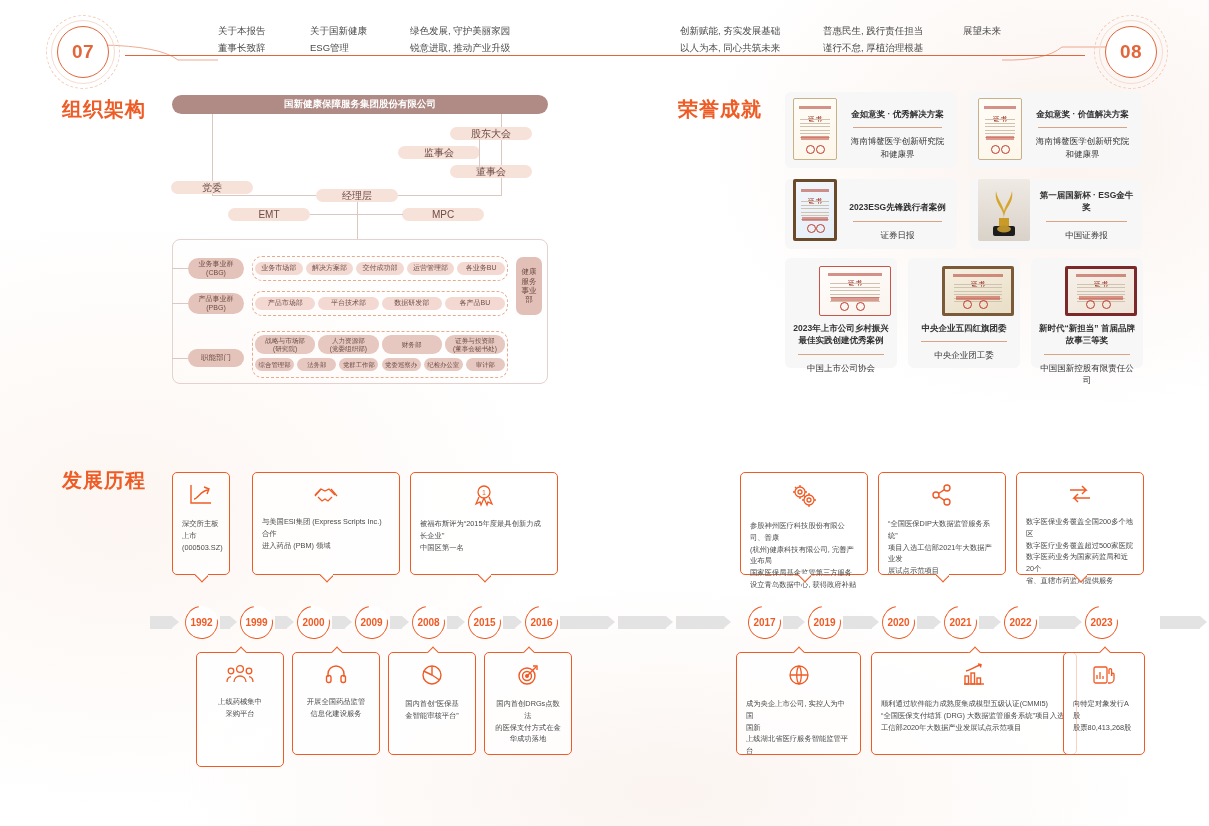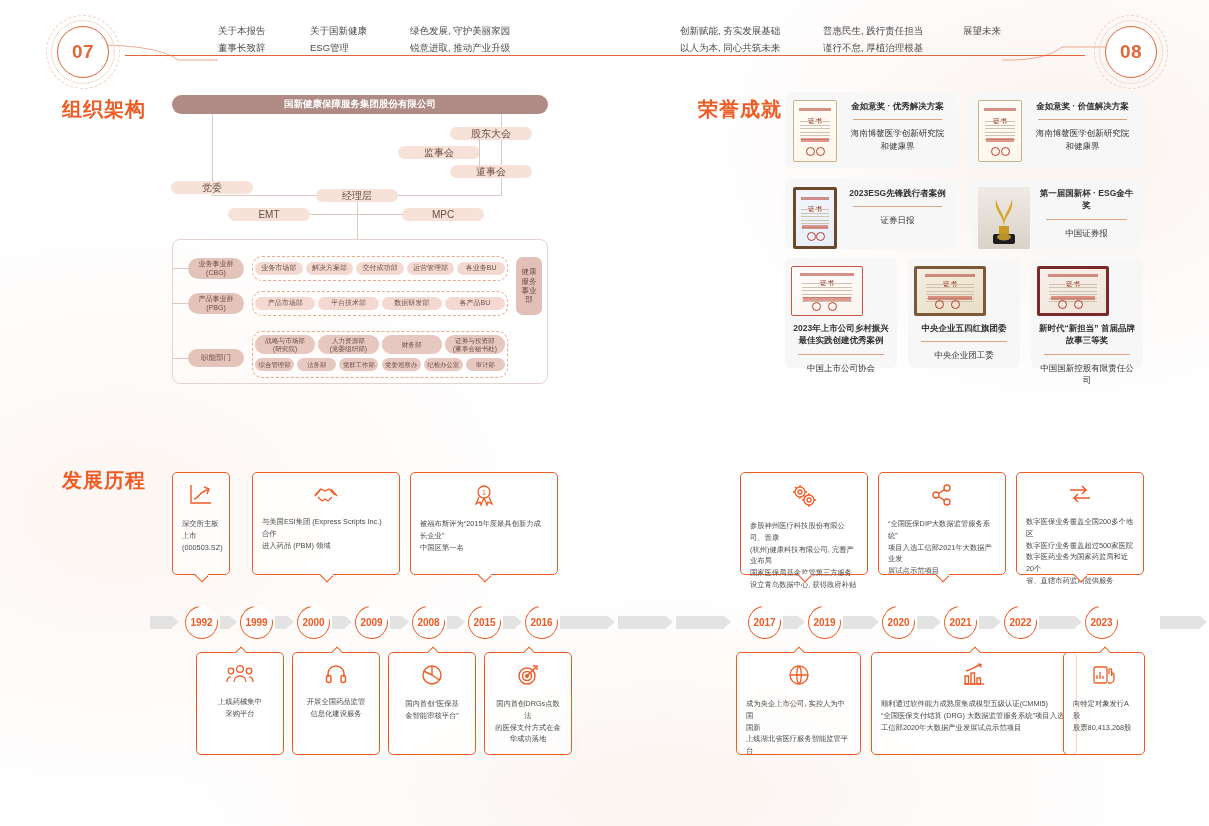--- a/index.html
+++ b/index.html
@@ -84,21 +84,21 @@
   .vert-pill {
     position:absolute; background:#e2c0b7; border-radius:7px; color:#6d4c44;
     font-size:7.5px; display:flex; align-items:center; justify-content:center;
     text-align:center; line-height:1.25; padding:2px;
   }
 
   
   .honors { position: absolute; left: 785px; top: 92px; width: 360px; }
   .honor-card {
     position: absolute; background: #f7f7f7; border-radius: 6px;
-    display: flex; align-items: flex-start; padding: 8px;
+    display: flex; align-items: flex-end; padding: 8px;
   }
   .honor-card.stack { flex-direction: column; justify-content: flex-start; padding: 8px 6px; }
   .cert {
     flex: 0 0 auto; border-radius: 2px; overflow: hidden; position: relative;
     background: #fdfbf7;
   }
   .honor-txt { flex: 1; padding-left: 9px; }
   .honor-name {
     font-size: 8.5px; color: #333; text-align: center; line-height: 1.45; font-weight:600;
   }
@@ -278,21 +278,21 @@
 (董事会秘书处)</div>
         <div class="pill lvl5" style="left: 85px; top: 263px; width: 39.1667px; height: 13px; font-size: 6.4px;">综合管理部</div>
         <div class="pill lvl5" style="left: 127.167px; top: 263px; width: 39.1667px; height: 13px; font-size: 6.4px;">法务部</div>
         <div class="pill lvl5" style="left: 169.333px; top: 263px; width: 39.1667px; height: 13px; font-size: 6.4px;">党群工作部</div>
         <div class="pill lvl5" style="left: 211.5px; top: 263px; width: 39.1667px; height: 13px; font-size: 6.4px;">党委巡察办</div>
         <div class="pill lvl5" style="left: 253.667px; top: 263px; width: 39.1667px; height: 13px; font-size: 6.4px;">纪检办公室</div>
         <div class="pill lvl5" style="left: 295.833px; top: 263px; width: 39.1667px; height: 13px; font-size: 6.4px;">审计部</div>
       </div>
   </div>
 
-  <div class="sect-title" style="left:678px; top:96px;margin-left:20px;">荣誉成就</div>
+  <div class="sect-title" style="left:678px; top:96px;">荣誉成就</div>
   <div class="honors" id="honors">
       <div class="honor-card" style="left: 0px; top: 0px; width: 172px; height: 76px;">
         <div class="cert cert-gold" style="width: 44px; height: 62px;">
     <div class="cert-hdr"></div>
     <div class="cert-big">证 书</div>
     <div class="cert-lines">
             <i></i>
             <i></i>
             <i></i>
             <i></i>
@@ -518,21 +518,21 @@
             <path d="M7 15l4 4"></path>
           </svg></div>
         <div class="tl-text">
           <div>数字医保业务覆盖全国200多个地区</div>
           <div>数字医疗业务覆盖超过500家医院</div>
           <div>数字医药业务为国家药监局和近20个</div>
           <div>省、直辖市药监局提供服务</div>
         </div>
         <div class="tl-notch down"></div>
       </div>
-      <div class="tl-card" style="left: 196px; top: 652px; width: 88px; height: 103px;">
+      <div class="tl-card" style="left: 196px; top: 652px; width: 88px; height: 115px;">
         <div class="tl-icon"><svg width="28" height="22" viewBox="0 0 28 22" fill="none" stroke="#ef5b25" stroke-width="1.3">
             <circle cx="14" cy="6" r="3.4"></circle>
             <circle cx="5" cy="8" r="2.8"></circle>
             <circle cx="23" cy="8" r="2.8"></circle>
             <path d="M8 19c0-3.6 2.8-6 6-6s6 2.4 6 6"></path>
             <path d="M1 19c0-3 1.6-5 4-5.4"></path>
             <path d="M27 19c0-3-1.6-5-4-5.4"></path>
           </svg></div>
         <div class="tl-text ctr">
           <div>上线药械集中</div>

